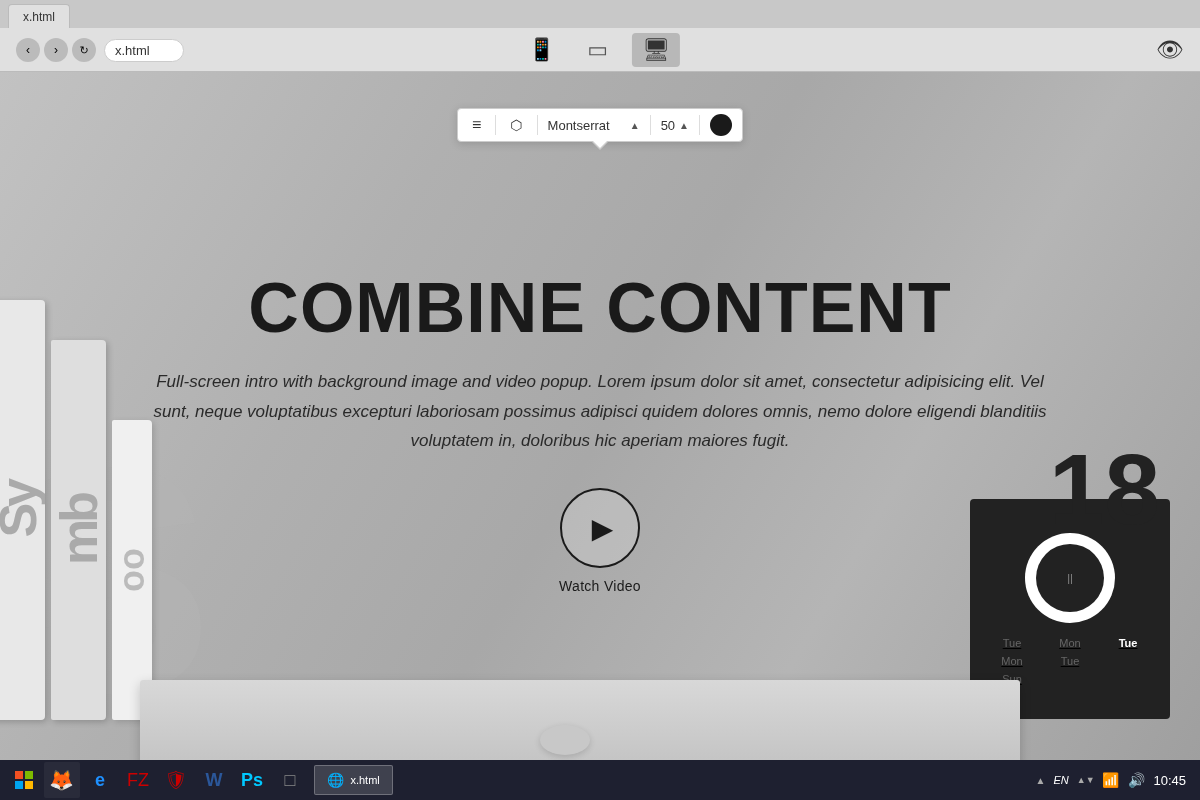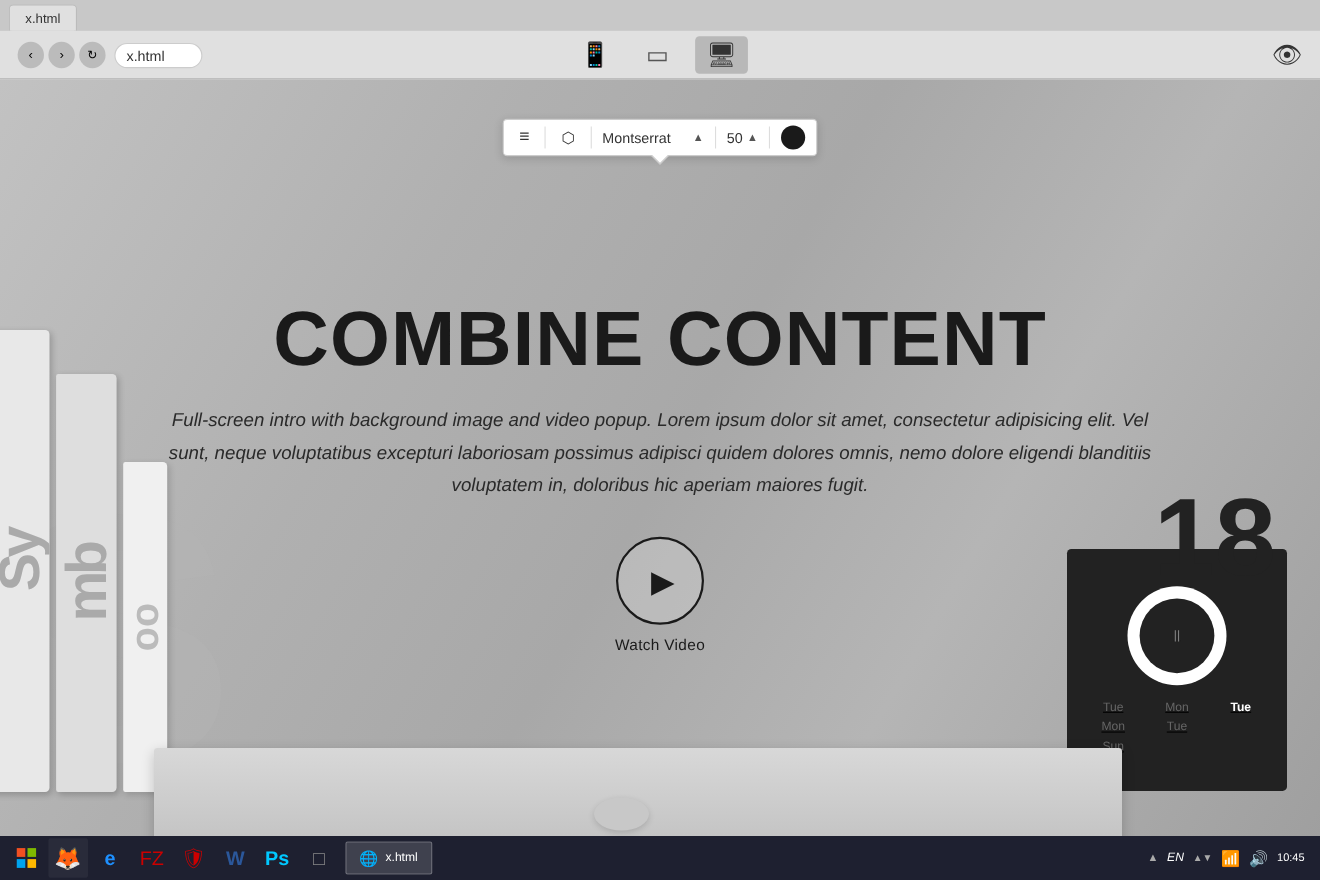--- a/index.html
+++ b/index.html
@@ -450,15 +450,15 @@
   </div>
 
   <div style="flex:1;"></div>
 
   <div style="display:flex; align-items:center; gap:8px; color:white; font-size:11px; padding-right:8px;">
     <span style="font-size:10px; cursor:pointer; color:#aaa;">▲</span>
     <span style="font-size:11px;font-style:italic;">EN</span>
     <span style="font-size:9px; color:#aaa;">▲▼</span>
     <span style="font-size:14px;">📶</span>
     <span style="font-size:14px;">🔊</span>
-    <span style="font-size:10px;">10:45</span>
+    <span style="font-size:13px;">10:45</span>
   </div>
 </div>
 
 </body></html>

